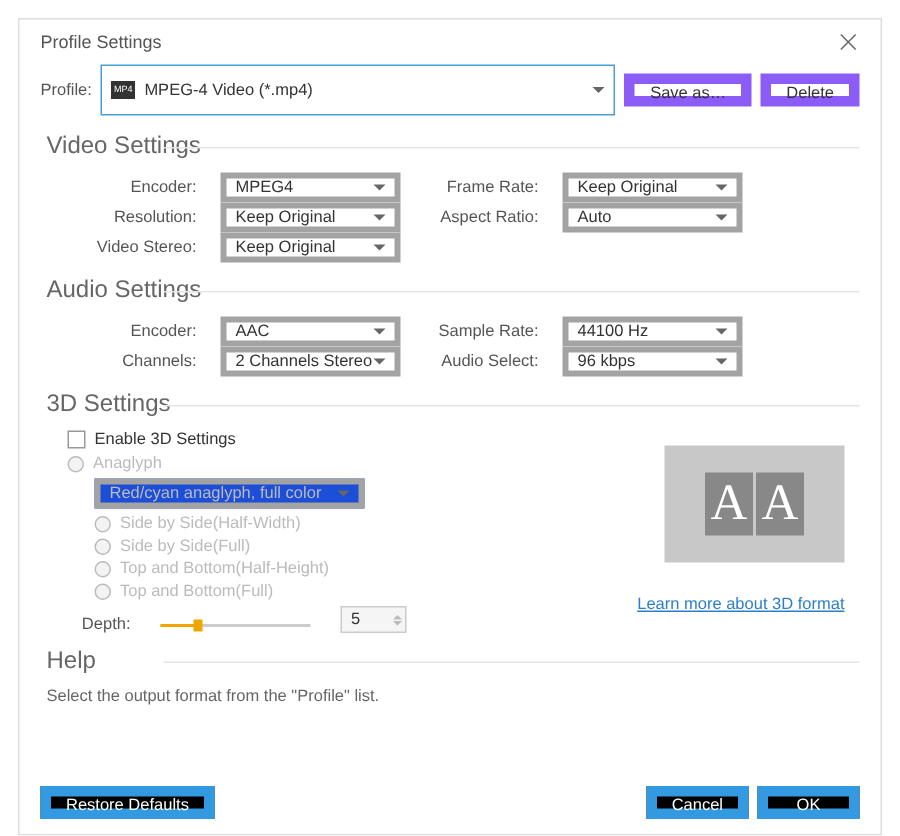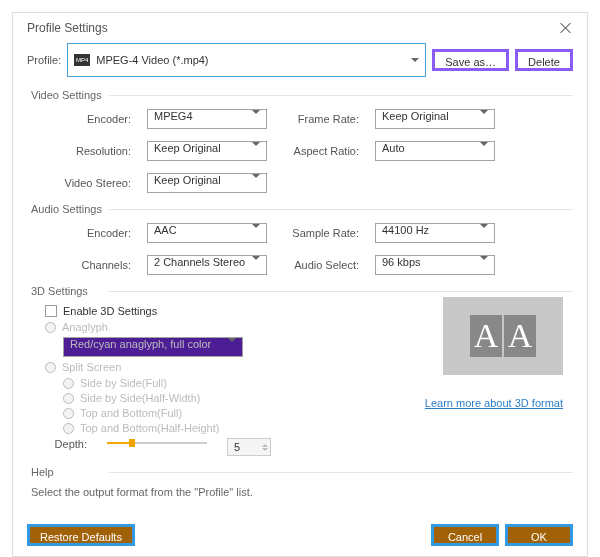--- a/index.html
+++ b/index.html
@@ -10,42 +10,42 @@
 .close{width:14px;height:14px;position:relative;cursor:pointer}
 .close::before,.close::after{content:"";position:absolute;left:6px;top:0;width:1px;height:14px;background:#666}
 .close::before{transform:rotate(45deg)}
 .close::after{transform:rotate(-45deg)}
 .profile-row{display:flex;align-items:center;gap:6px;margin-bottom:12px}
 .label{color:#555;text-align:right}
 .profile-select{flex:1;border:1px solid #4a9fd8;height:22px;display:flex;align-items:center;padding:16px 6px;background:#fff;position:relative}
 .profile-select .icon{width:16px;height:12px;background:#333;margin-right:6px;color:#fff;font-size:6px;display:flex;align-items:center;justify-content:center}
 .profile-select .arrow{margin-left:auto}
 .arrow{width:0;height:0;border-left:4px solid transparent;border-right:4px solid transparent;border-top:4px solid #666}
-.btn{border:3px solid #8b5cf6;background:#fff;height:22px;padding:0 10px;display:flex;align-items:flex-end;justify-content:center;min-width:58px}
+.btn{border:7px solid #8b5cf6;background:#fff;height:22px;padding:0 10px;display:flex;align-items:flex-start;justify-content:center;min-width:58px}
 .btn.disabled{color:#bbb}
-.btn.primary{background:#a16207;border-color:#3399e0;color:#fff}
+.btn.primary{background:#000000;border-color:#3399e0;color:#fff}
 .btn.primary span{color:#fff}
 .group{margin-bottom:10px}
-.group-title{color:#666;font-size:11px;position:relative;margin-bottom:8px;padding-left:4px}
+.group-title{color:#666;font-size:16px;position:relative;margin-bottom:8px;padding-left:4px}
 .group-title::after{content:"";position:absolute;left:82px;right:0;top:50%;height:1px;background:#e5e5e5}
-.grid{display:grid;grid-template-columns:86px 120px 76px 120px;gap:12px 16px;align-items:center;padding-left:18px}
+.grid{display:grid;grid-template-columns:86px 120px 76px 120px;gap:0 16px;align-items:center;padding-left:18px}
 .grid .label{font-size:11px}
-.select{border:1px solid #a3a3a3;height:20px;display:flex;padding:0 6px;background:#fff;position:relative}
+.select{border:4px solid #a3a3a3;height:20px;display:flex;align-items:center;padding:0 6px;background:#fff;position:relative}
 .select .arrow{margin-left:auto}
-.select.disabled{background:#4c1d95;color:#bbb}
+.select.disabled{background:#1d4ed8;color:#bbb}
 .select.disabled span{color:#bbb}
 .threed-body{padding-left:18px}
 .check-row{display:flex;align-items:center;gap:6px;margin-bottom:4px;color:#555}
 .check-row.disabled,.check-row.disabled span{color:#bbb}
 .checkbox{width:12px;height:12px;border:1px solid #999;background:#fff}
 .checkbox.disabled{border-color:#ccc;background:#f3f3f3}
 .radio{width:11px;height:11px;border:1px solid #bbb;border-radius:50%;background:#f3f3f3}
 .sub{padding-left:18px;margin-bottom:4px}
 .sub .check-row{margin-bottom:3px}
-.depth-row{display:flex;align-items:flex-start;gap:20px;margin-top:4px}
+.depth-row{display:flex;align-items:flex-end;gap:20px;margin-top:4px}
 .slider{width:100px;height:10px;position:relative}
 .slider-track{position:absolute;left:0;right:0;top:4px;height:2px;background:#ccc}
 .slider-fill{position:absolute;left:0;width:24px;top:4px;height:2px;background:#f0a500}
 .slider-thumb{position:absolute;left:22px;top:1px;width:6px;height:8px;background:#f0a500}
 .spinner{border:1px solid #ccc;width:44px;height:18px;display:flex;align-items:center;justify-content:space-between;padding:0 2px 0 6px;background:#f5f5f5;color:#bbb}
 .spinner .updown{display:flex;flex-direction:column;gap:1px}
 .spinner .updown div{width:0;height:0;border-left:3px solid transparent;border-right:3px solid transparent}
 .spinner .updown .u{border-bottom:3px solid #bbb}
 .spinner .updown .d{border-top:3px solid #bbb}
 .preview{position:absolute;right:24px;top:284px;width:120px;height:78px;background:#c8c8c8;display:flex;align-items:center;justify-content:center;gap:2px}
@@ -151,40 +151,36 @@
       <div class="check-row disabled">
         <div class="radio"></div>
         <span>Anaglyph</span>
       </div>
       <div class="sub">
         <div class="select disabled" style="width:180px">
             <span>Red/cyan anaglyph, full color</span>
             <div class="arrow"></div>
           </div>
       </div>
-      <div class="check-row disabled">
-        <div class="radio"></div>
-        <span>Split Screen</span>
-      </div>
       <div class="sub">
         <div class="check-row disabled">
             <div class="radio"></div>
+            <span>Side by Side(Half-Width)</span>
+          </div>
+        <div class="check-row disabled">
+            <div class="radio"></div>
             <span>Side by Side(Full)</span>
           </div>
         <div class="check-row disabled">
             <div class="radio"></div>
-            <span>Side by Side(Half-Width)</span>
+            <span>Top and Bottom(Half-Height)</span>
           </div>
         <div class="check-row disabled">
             <div class="radio"></div>
             <span>Top and Bottom(Full)</span>
-          </div>
-        <div class="check-row disabled">
-            <div class="radio"></div>
-            <span>Top and Bottom(Half-Height)</span>
           </div>
       </div>
       <div class="depth-row">
         <div class="label" style="width:42px">Depth:</div>
         <div class="slider">
           <div class="slider-track"></div>
             <div class="slider-fill"></div>
             <div class="slider-thumb"></div>
         </div>
         <div class="spinner">

